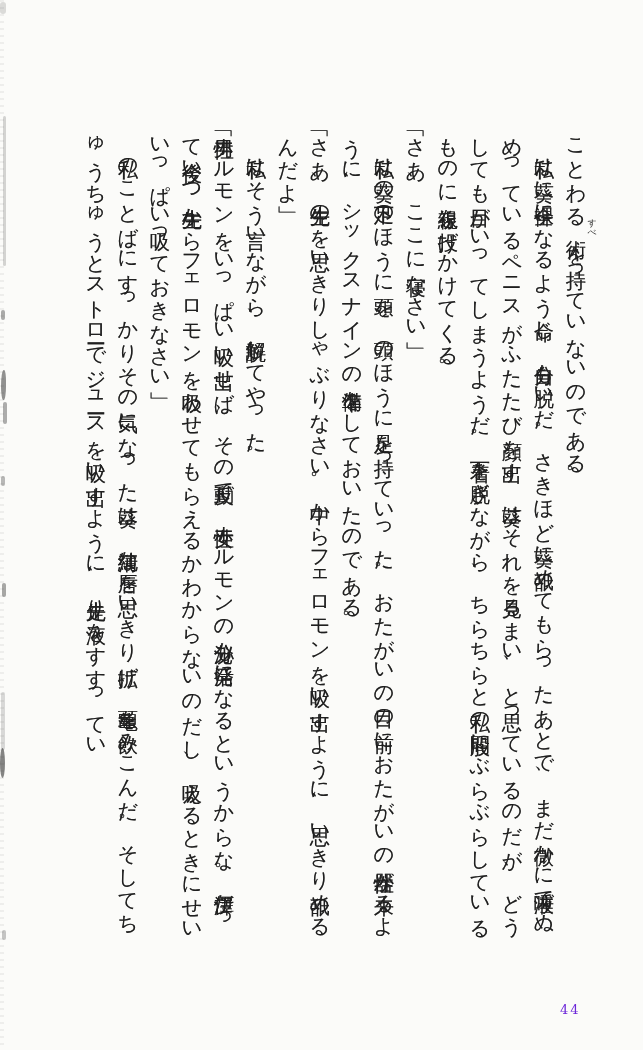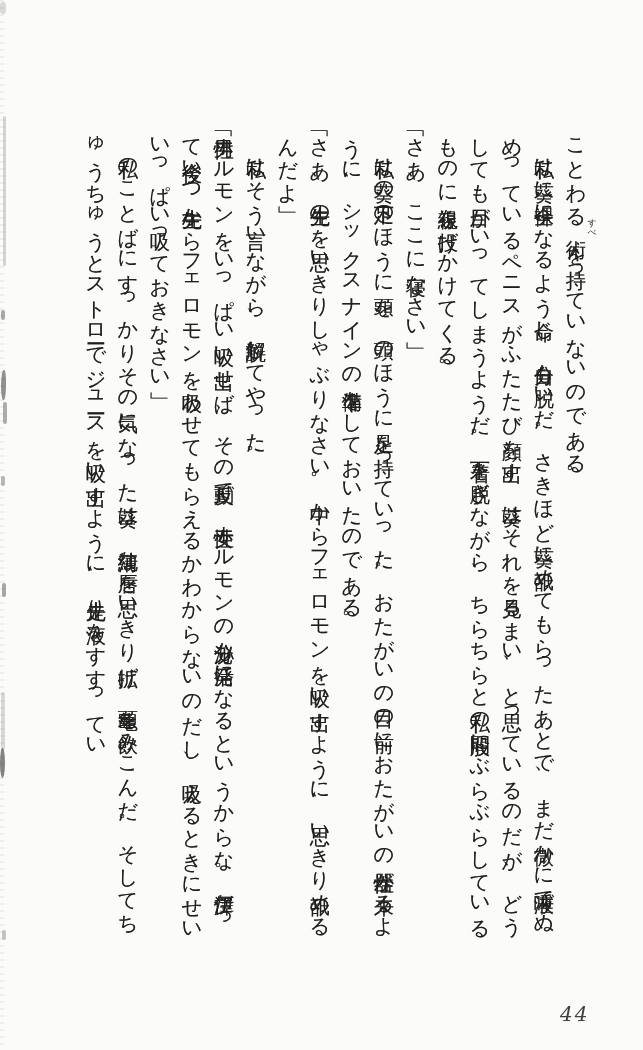--- a/index.html
+++ b/index.html
@@ -41,24 +41,23 @@
     font-size: 9px;
     letter-spacing: 1px;
     color: #2a2a2a;
     text-shadow: none;
   }
   .page-number {
     position: absolute;
     left: 560px;
     top: 1002px;
     font-family: "DejaVu Serif", serif;
-    font-style: italic;
-    font-size: 20px;
+    font-size: 13px;
     letter-spacing: 2px;
-    color: #404040;
+    color: #6d28d9;
   }
   
   .edge-noise {
     position: absolute;
     left: 0;
     top: 0;
     width: 4px;
     height: 1050px;
     background: repeating-linear-gradient(
       to bottom,

